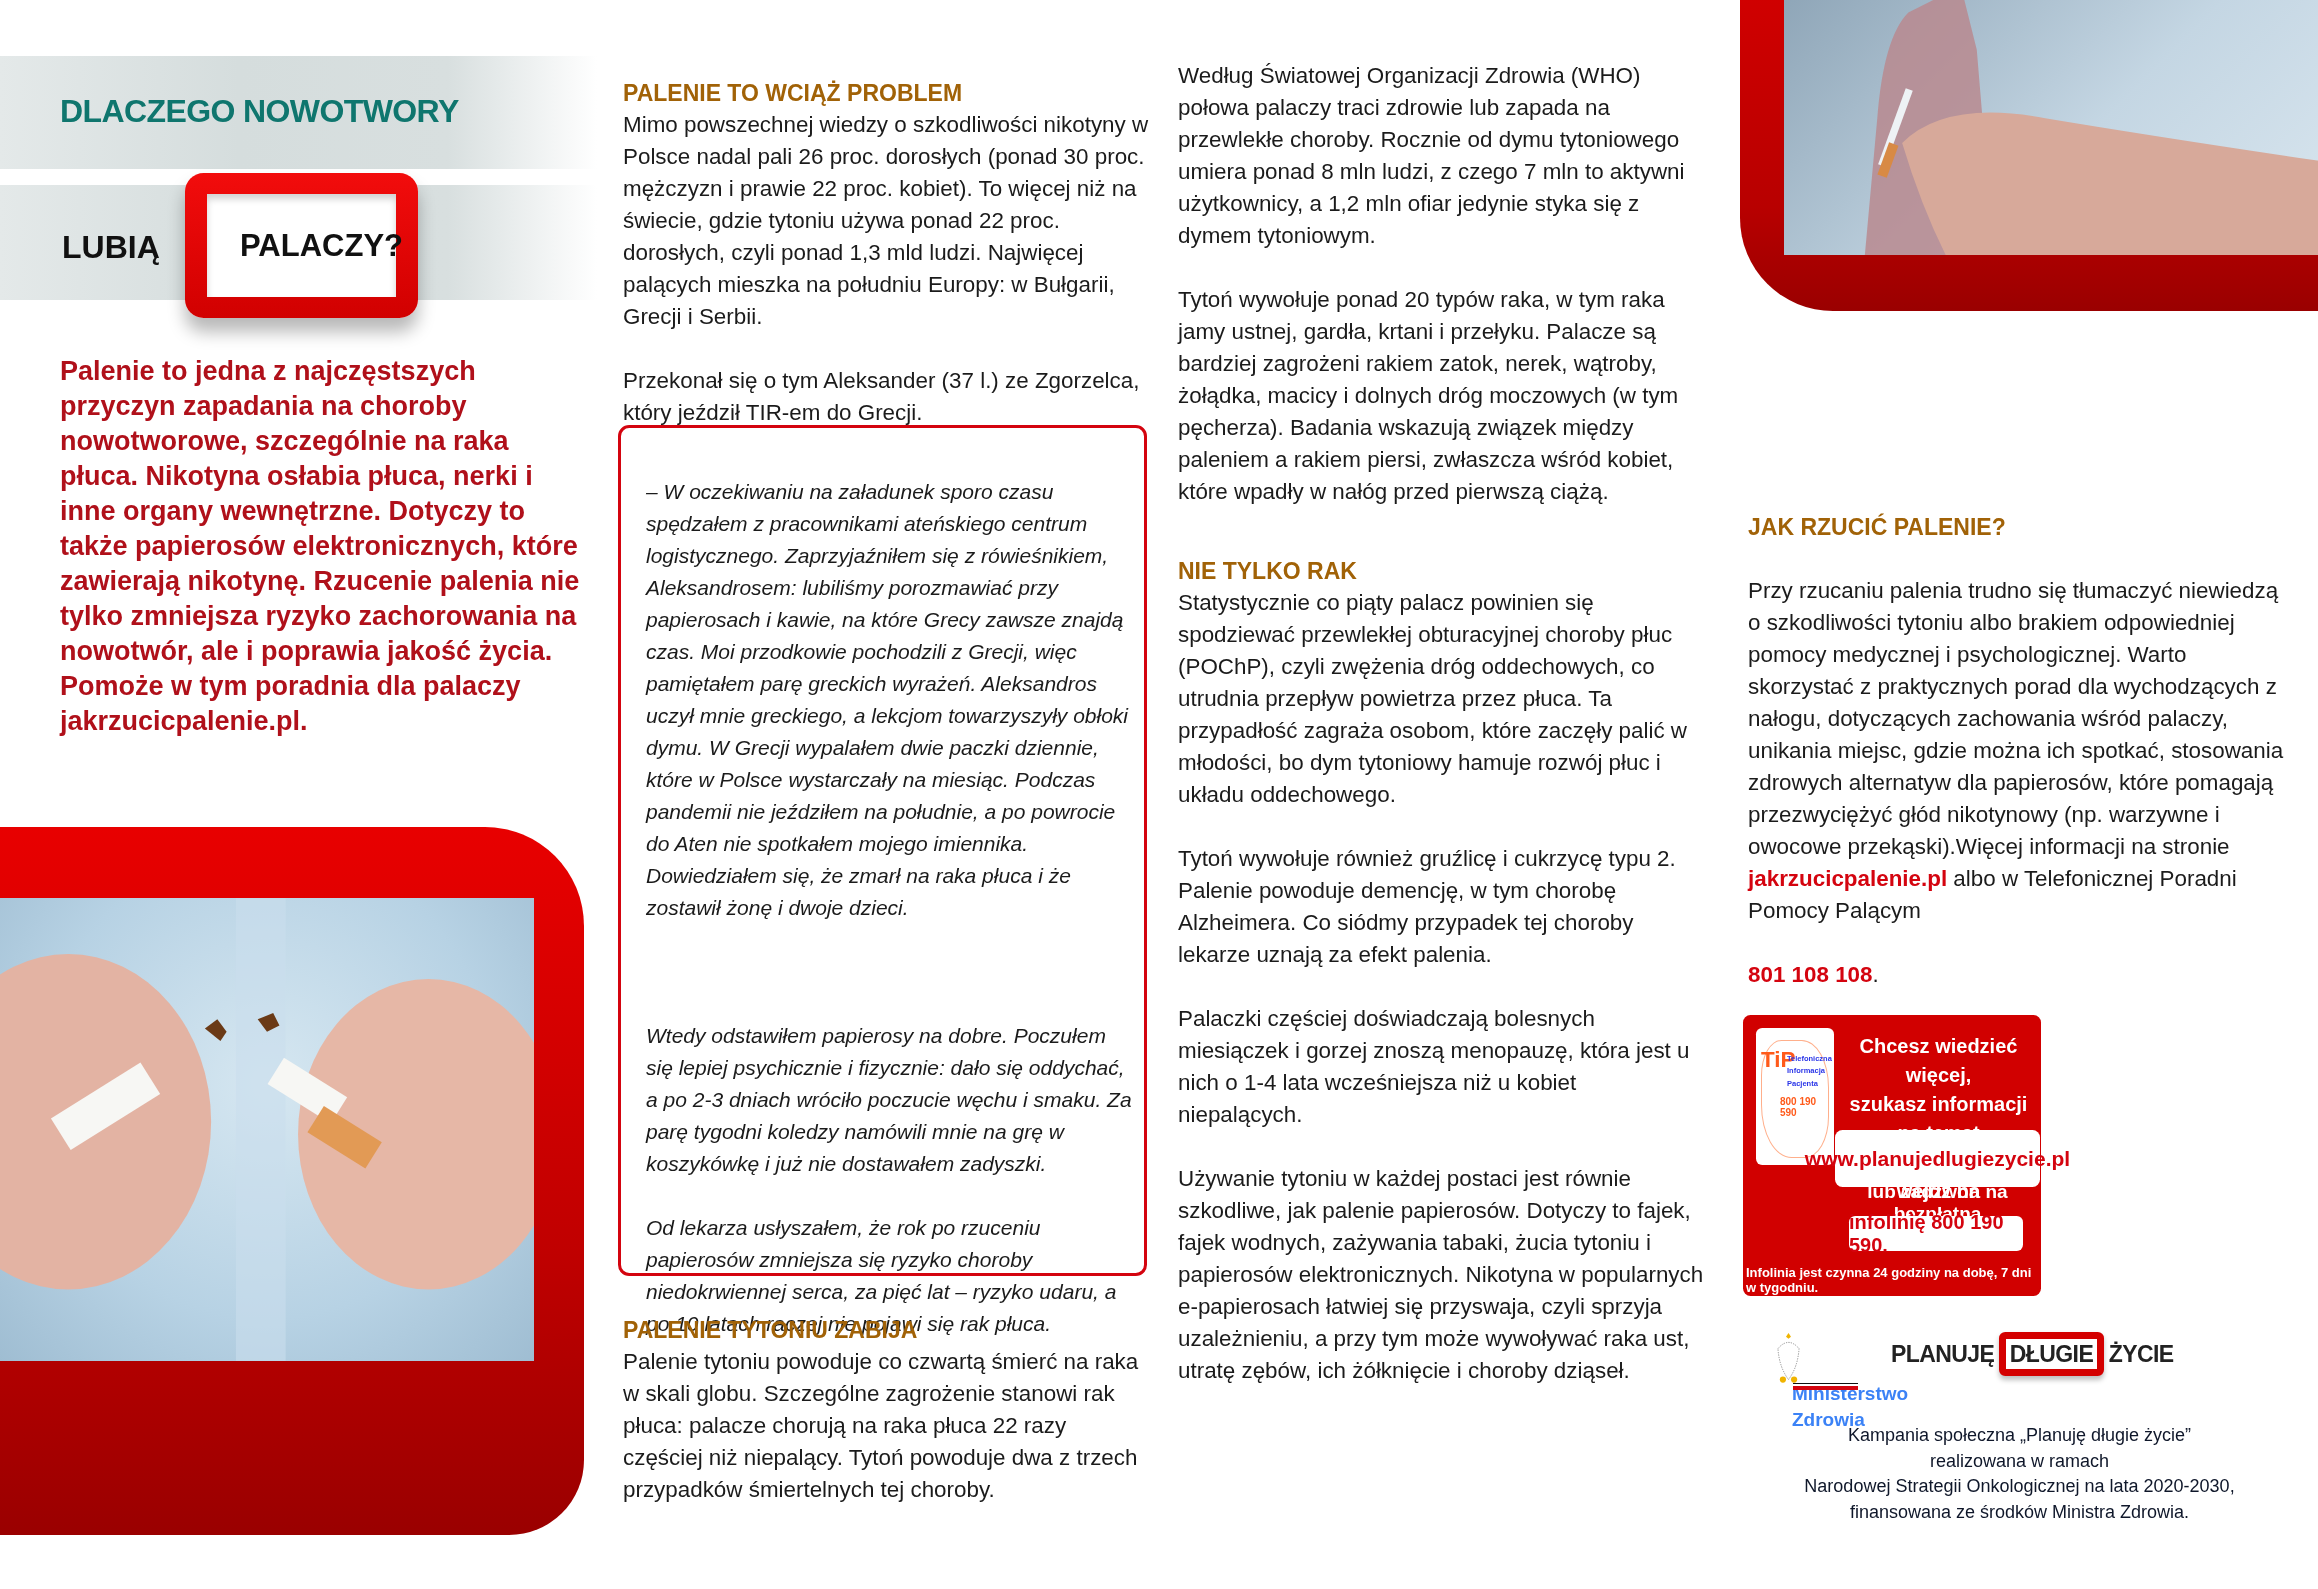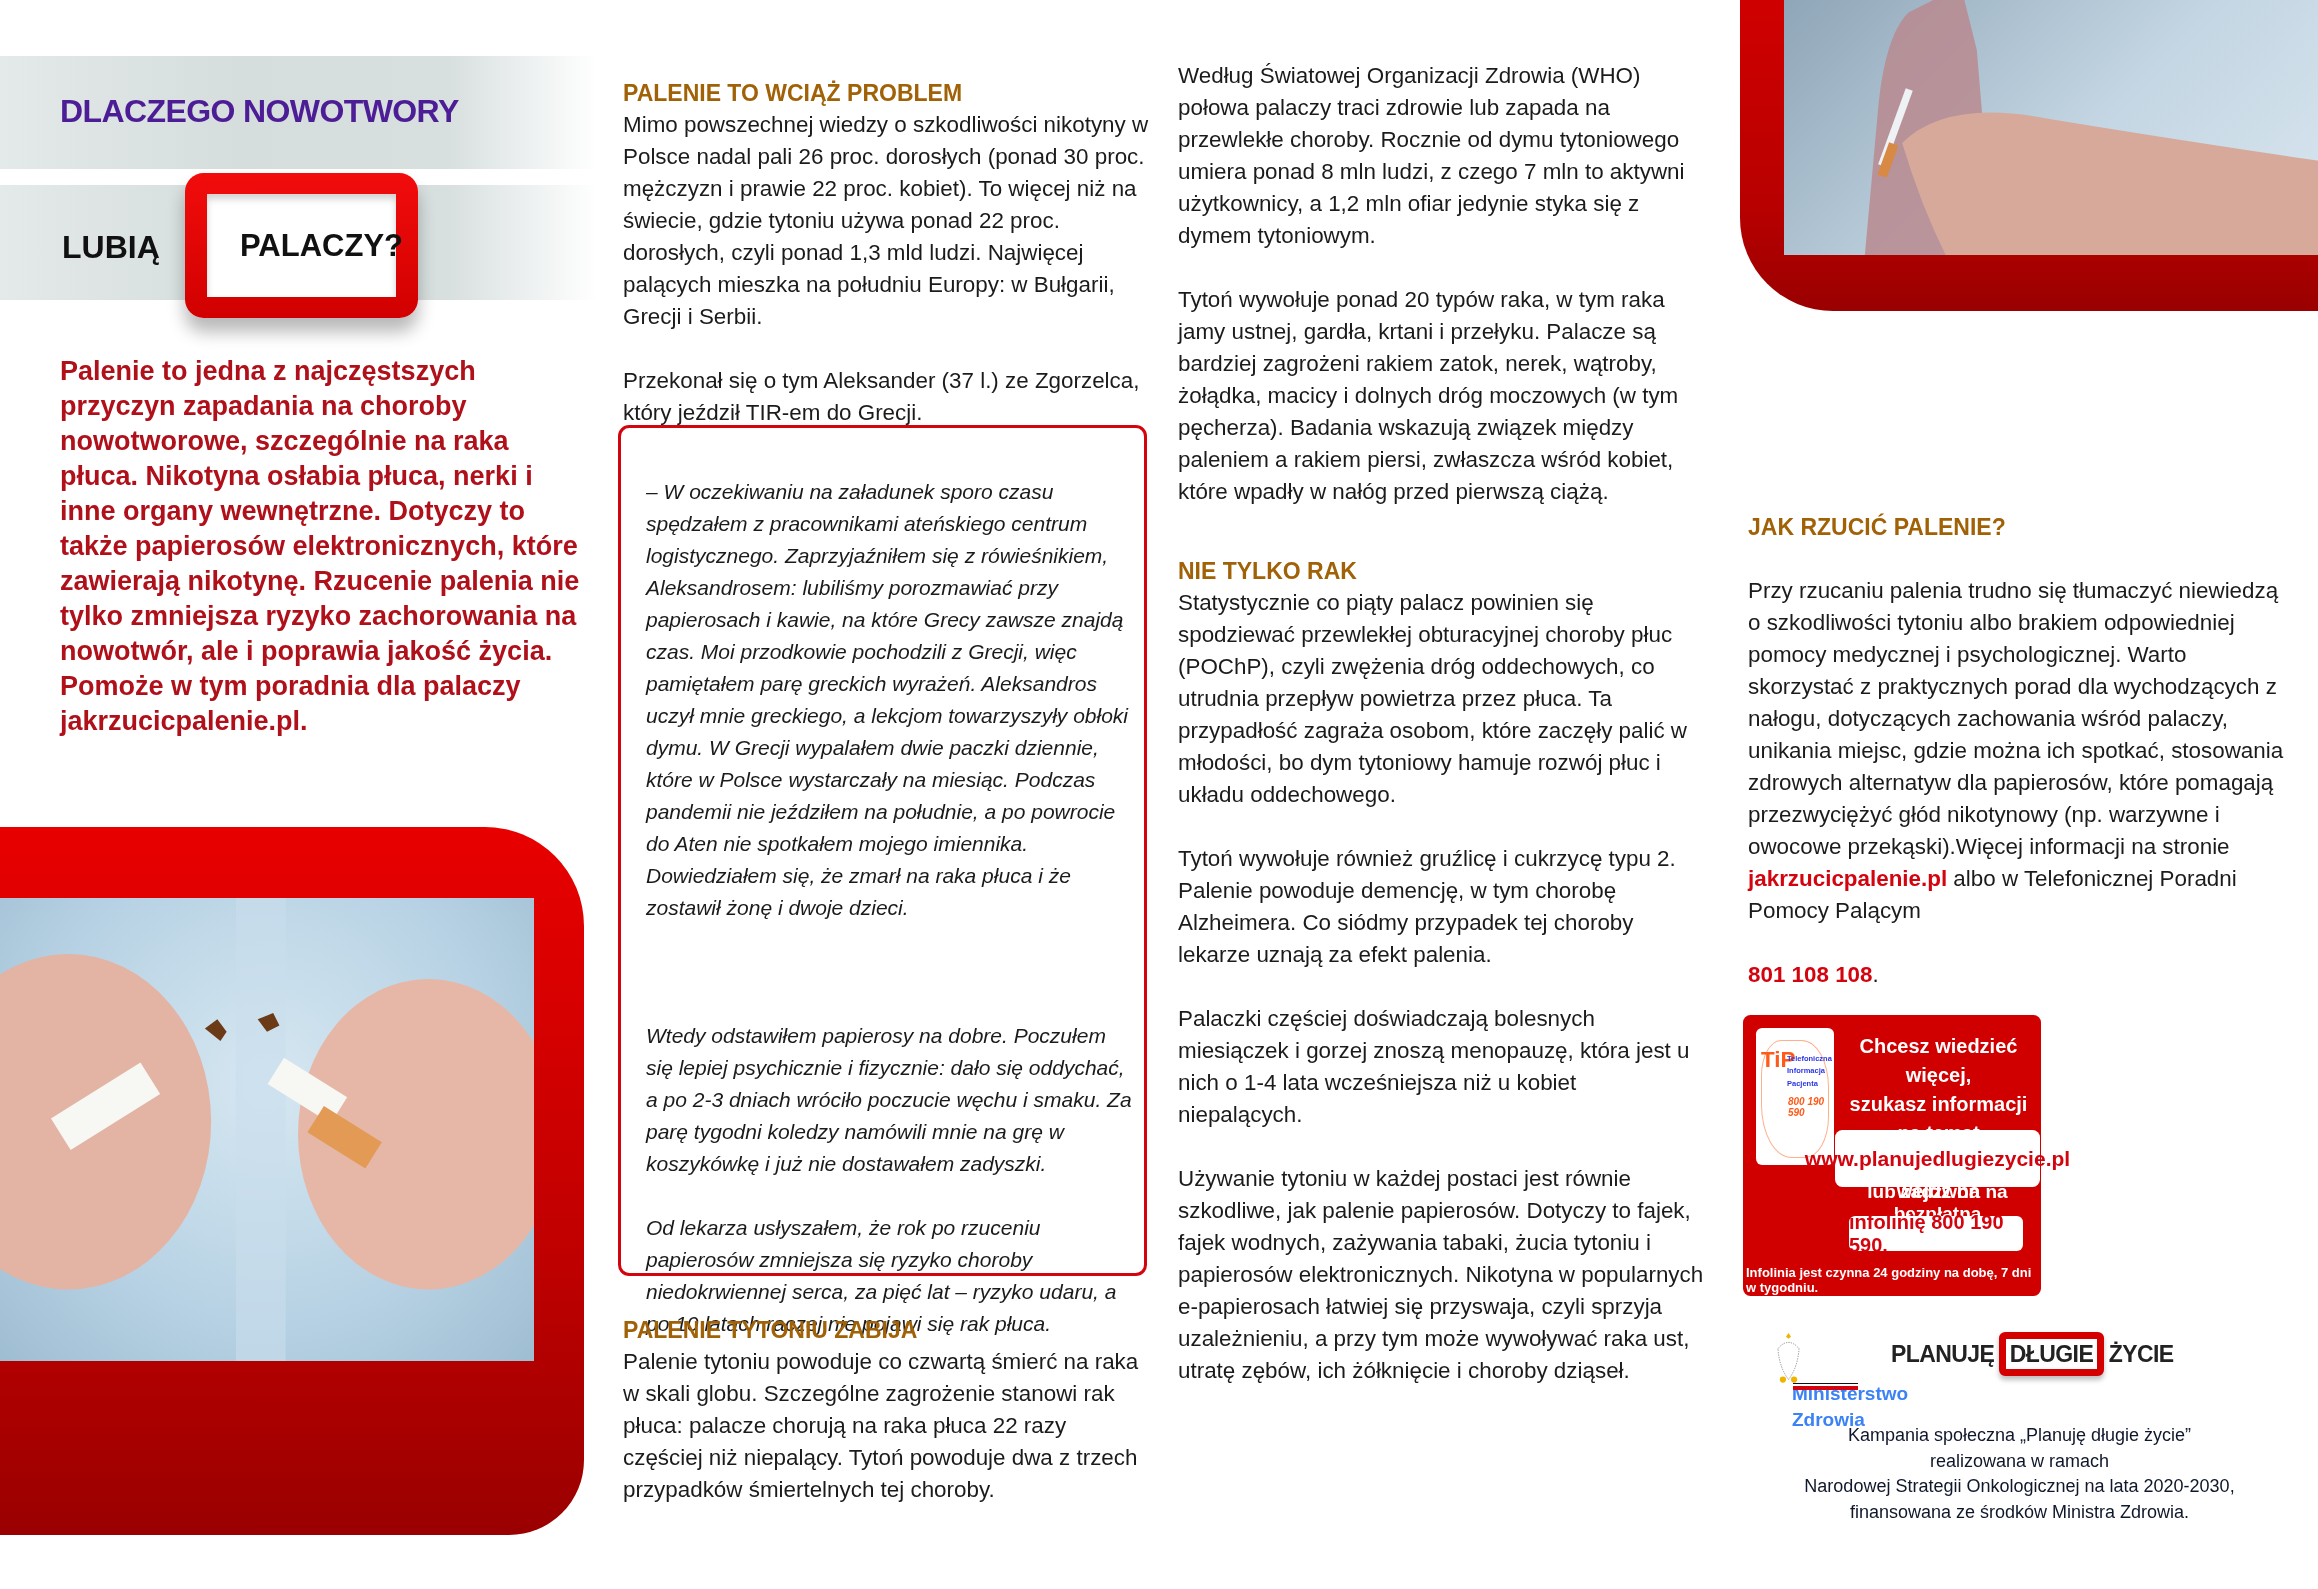--- a/index.html
+++ b/index.html
@@ -6,21 +6,21 @@
   html, body { width: 2319px; height: 1589px; background: #ffffff; overflow: hidden; }
   body { position: relative; font-family: "Liberation Sans", "DejaVu Sans", sans-serif; color: #1a1a1a; }
 
   .abs { position: absolute; }
 
   
   .band1 { left: 0; top: 56px; width: 597px; height: 113px;
     background: linear-gradient(90deg, #e4e9e9 0%, #d5dddd 40%, #d8dfdf 75%, #ffffff 100%); }
   .band2 { left: 0; top: 185px; width: 597px; height: 115px;
     background: linear-gradient(90deg, #e4e9e9 0%, #d5dddd 40%, #d8dfdf 75%, #ffffff 100%); }
-  .h-title1 { left: 60px; top: 93px; font-size: 32px; font-weight: 700; letter-spacing: -0.6px; color: #4c1d95; font-family: "Liberation Sans Narrow", "Liberation Sans", sans-serif; }
+  .h-title1 { left: 60px; top: 93px; font-size: 32px; font-weight: 700; letter-spacing: -0.6px; color: #0f766e; font-family: "Liberation Sans Narrow", "Liberation Sans", sans-serif; }
   .h-title2 { left: 62px; top: 229px; font-size: 32px; font-weight: 700; color: #111; }
   .red-frame { left: 185px; top: 173px; width: 233px; height: 145px; border-radius: 18.6px;
     background: linear-gradient(180deg, #f20c0c 0%, #d10000 100%);
     box-shadow: 0 13.7px 17.4px rgba(0,0,0,0.28); }
   .red-frame-inner { position: absolute; left: 22.4px; top: 21px; right: 22.4px; bottom: 21px; background: #fff;
     box-shadow: inset 0 5px 7.5px rgba(0,0,0,0.18); display: flex; align-items: center; justify-content: center; }
   .red-frame-inner span { font-size: 31px; font-weight: 700; color: #111; margin-left: 40px; }
 
   .intro { left: 60px; top: 354px; width: 534px; font-size: 27px; line-height: 35px; font-weight: 700; color: #b0101a; }
 
@@ -50,21 +50,21 @@
   .col3 { left: 1178px; top: 60px; width: 528px; }
 
   .col4 { left: 1748px; top: 496px; width: 547px; }
   .red-inline { color: #d4040f; font-weight: 700; }
 
   
   .cta { left: 1743px; top: 1015px; width: 298px; height: 281px; background: #d10000; border-radius: 7.5px; }
   .tip-card { left: 1756px; top: 1028px; width: 78px; height: 137px; background: #fff; border-radius: 6.2px; }
   .tip-logo { position: absolute; left: 5px; top: 18.6px; font-size: 22.4px; font-weight: 700; color: #ff5a1a; }
   .tip-lines { position: absolute; left: 31px; top: 25px; font-size: 7.5px; font-weight: 700; color: #2a35e8; line-height: 12.4px; white-space: pre-line; }
-  .tip-num { position: absolute; left: 32px; top: 68px; font-size: 10px; font-weight: 700; color: #ff5a1a; font-style: italic; }
+  .tip-num { position: absolute; left: 24px; top: 68px; font-size: 10px; font-weight: 700; color: #ff5a1a; }
   .tip-map { position: absolute; left: 5px; top: 12.4px; width: 68px; height: 118px; border: 1.9px solid #ff7a3d; border-radius: 30% 40% 35% 45%; opacity: 0.6; }
   .cta-head { left: 1839px; top: 1032px; width: 199px; text-align: center; color: #fff; font-size: 20px; font-weight: 700; line-height: 29px; white-space: pre-line; }
   .cta-url { left: 1835px; top: 1130px; width: 205px; height: 57px; background: #fff; border-radius: 7.5px; color: #d4040f; font-size: 21px; font-weight: 700; display: flex; align-items: center; justify-content: center; }
   .cta-call { left: 1835px; top: 1181px; width: 205px; text-align: center; color: #fff; font-size: 19px; font-weight: 700; }
   .cta-phone { left: 1849px; top: 1216px; width: 174px; height: 35px; background: #fff; border-radius: 6.2px; color: #d4040f; font-size: 20px; font-weight: 700; display: flex; align-items: center; justify-content: center; }
   .cta-hours { left: 1746px; top: 1265px; width: 292px; color: #fff; font-size: 13px; font-weight: 700; }
 
   
   .mz-eagle { left: 1773px; top: 1330px; width: 31px; height: 62px; }
   .mz-text { left: 1792px; top: 1337px; font-size: 19px; font-weight: 700; color: #3b82f6; line-height: 26px; white-space: pre-line; margin-top: 44px; }

